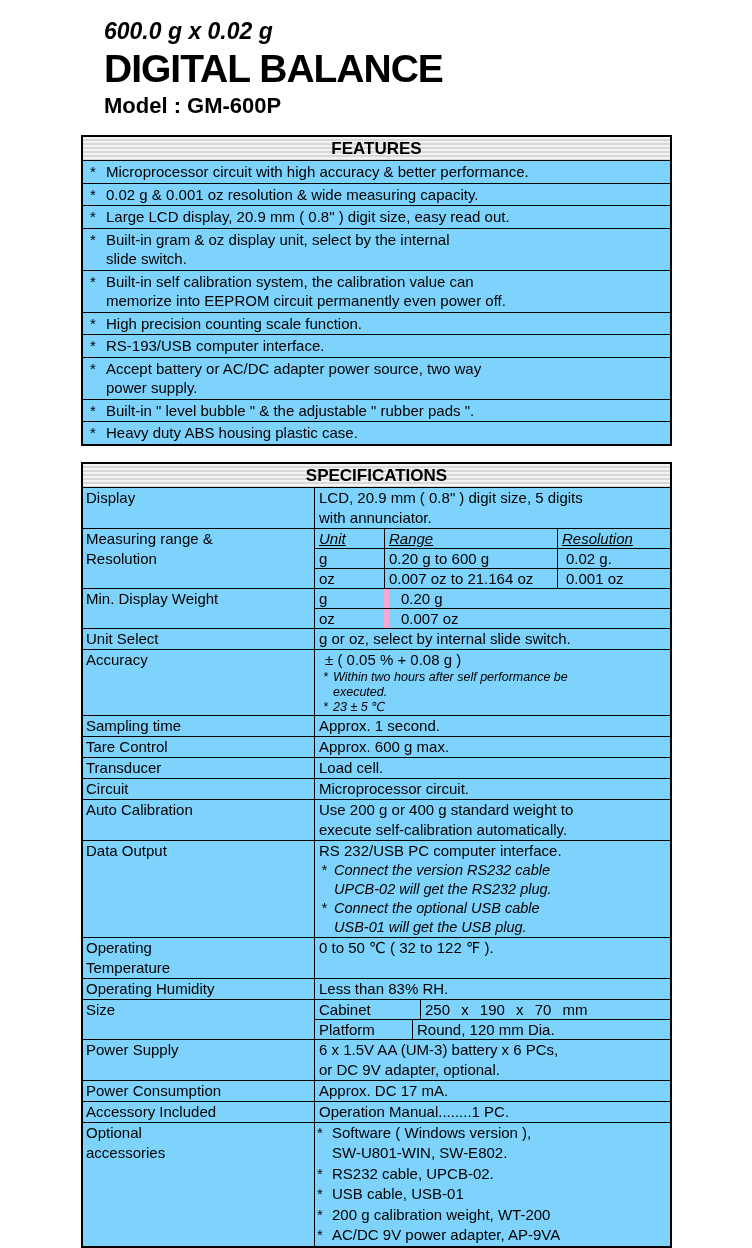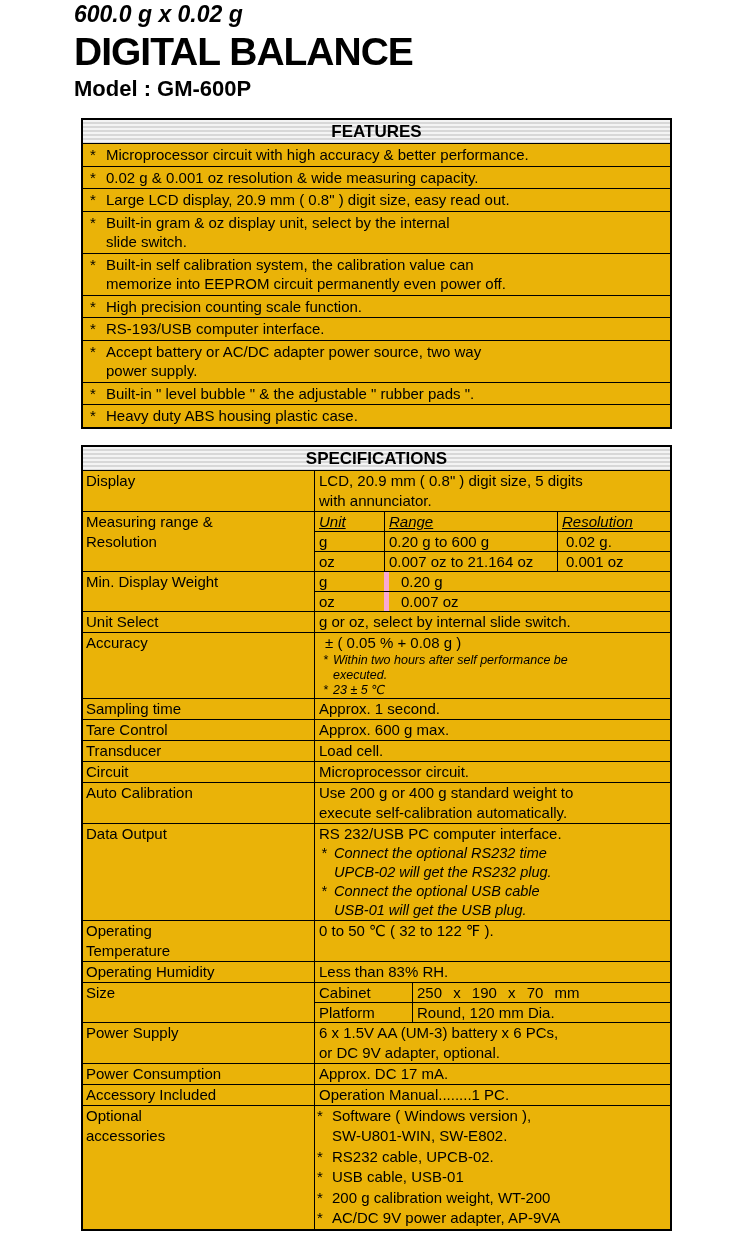--- a/index.html
+++ b/index.html
@@ -5,27 +5,27 @@
   * { margin:0; padding:0; box-sizing:border-box; }
   html,body { background:#fff; }
   body {
     width:752px; height:1248px; overflow:hidden;
     font-family:"Liberation Sans","DejaVu Sans",sans-serif;
     color:#000; font-size:15px;
   }
   .page { width:752px; height:1248px; background:#fff; position:relative; }
 
   
-  .doc-header { margin-left:74px; }
+  .doc-header { padding-top:17px; margin-left:104px; }
   .capacity { font-size:23px; font-weight:bold; font-style:italic; line-height:28px; }
   .main-title { font-size:39px; font-weight:bold; line-height:47px; letter-spacing:-1px; }
   .model-line { font-size:22px; font-weight:bold; line-height:27px; }
 
   
-  .tbl { width:591px; margin-left:81px; border:2px solid #000; background:#eab308; }
+  .tbl { width:591px; margin-left:81px; border:2px solid #000; background:#7dd3fc; }
   .features { margin-top:16px; }
   .specs { margin-top:16px; }
   .section-header {
     height:23px; line-height:23px; text-align:center;
     font-weight:bold; font-size:17px;
     background:repeating-linear-gradient(180deg,#f4f4f4 0px,#f4f4f4 2px,#d8d8d8 2px,#d8d8d8 4px);
   }
 
   
   .f-row { border-top:1px solid #000; display:flex; padding:1px 4px 1px 0; line-height:19.5px; }
@@ -39,21 +39,21 @@
   .s-sub { flex:1; border-left:1px solid #000; display:flex; flex-direction:column; }
   .s-subrow { display:flex; line-height:19px; }
   .s-subrow + .s-subrow { border-top:1px solid #000; }
   .cell-unit { width:69px; flex-shrink:0; padding-left:4px; }
   .cell-range { width:173px; flex-shrink:0; border-left:1px solid #000; padding-left:4px; }
   .cell-res { flex:1; border-left:1px solid #000; padding-left:8px; }
   .cell-mdw { flex:1; border-left:5px solid #f9a8d4; padding-left:12px; }
   .cell-size-label { width:97px; flex-shrink:0; padding-left:4px; }
   .cell-size-val { flex:1; border-left:1px solid #000; padding-left:4px; }
   .ital { font-style:italic;text-decoration:underline; }
-  .wide-x { word-spacing:7px; }
+  .wide-x { word-spacing:7px;margin-left:8px; }
 
   .acc-main { padding-left:6px; }
   .acc-note { display:flex; font-style:italic; font-size:12.5px; line-height:15px; }
   .acc-b { margin-left:4px; width:10px; flex-shrink:0; }
   .do-note { display:flex; font-style:italic; font-size:14.5px; line-height:19px; }
   .do-b { margin-left:2px; width:13px; flex-shrink:0; }
   .opt-line { display:flex; line-height:20.5px; }
   .opt-b { margin-left:2px; width:15px; flex-shrink:0; }
 </style>
 </head>
@@ -235,21 +235,21 @@
         <div>execute self-calibration  automatically.</div>
       </div>
     </div>
 
     <div class="s-row">
       <div class="s-label">Data Output</div>
       <div class="s-value">
         <div>RS 232/USB PC computer interface.</div>
         <div class="do-note">
           <span class="do-b">*</span>
-          <span>Connect the optional RS232 time</span>
+          <span>Connect the version RS232 cable</span>
         </div>
         <div class="do-note">
           <span class="do-b"></span>
           <span>UPCB-02 will get the RS232 plug.</span>
         </div>
         <div class="do-note">
           <span class="do-b">*</span>
           <span>Connect the optional USB cable</span>
         </div>
         <div class="do-note">

